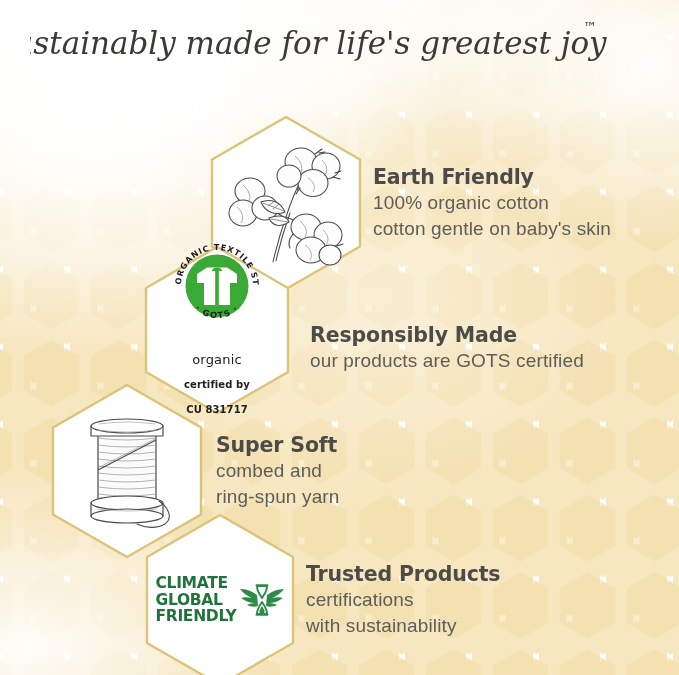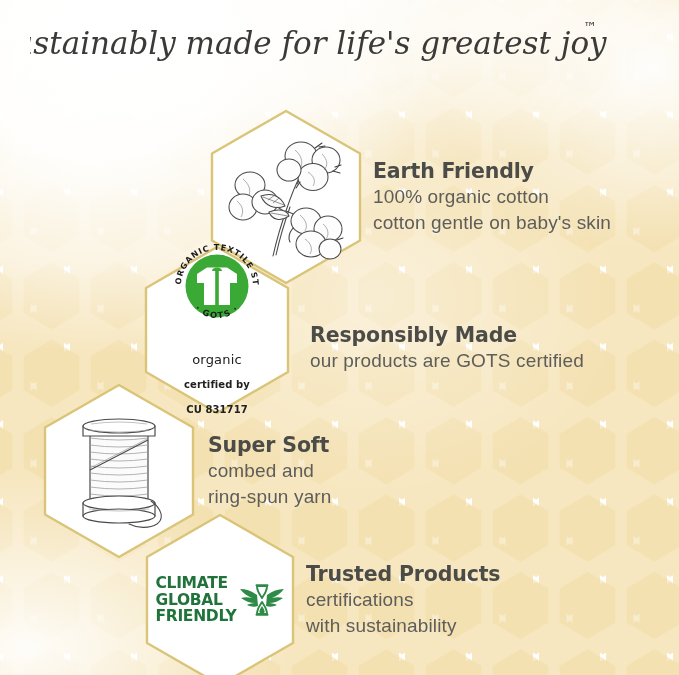--- a/index.html
+++ b/index.html
@@ -162,21 +162,21 @@
   </svg>
   <div id="honeycomb-mask"></div>
 
   <div id="headline">
     <svg width="620" height="54" viewBox="0 0 620 54">
       <text id="headline-text" x="272" y="38" text-anchor="middle" font-family="'DejaVu Serif', serif" font-size="31" font-style="italic" fill="#3a3a38">sustainably made for life's greatest joy</text>
       <text id="headline-tm" x="560" y="16" text-anchor="middle" font-family="'DejaVu Sans', sans-serif" font-size="14" fill="#3a3a38">™</text>
     </svg>
   </div>
 
-  <div class="feature" style="left:207px; top:108px;">
+  <div class="feature" style="left:207px; top:114px;">
     <div class="hex-badge">
       <svg width="158" height="178" viewBox="0 0 158 178">
         <polygon points="79,3 153,45.5 153,132.5 79,175 5,132.5 5,45.5" fill="#ffffff" stroke="#d9c477" stroke-width="2.4" stroke-linejoin="round"></polygon>
       </svg>
       <div class="hex-inner">
 
         <svg width="118" height="126" viewBox="0 0 118 126">
           <g fill="none" stroke="#4a4a4a" stroke-width="1.05" stroke-linecap="round" stroke-linejoin="round">
 
             <path d="M46 122 C50 104 55 88 60 74 C64 62 68 52 73 42"></path>
@@ -285,21 +285,21 @@
           <div class="gots-cert">CU 831717</div>
         </div>
       </div>
     </div>
     <div class="feature-text" style="margin-left:17px; transform:translateY(18px);">
       <div class="feature-title">Responsibly Made</div>
       <div class="feature-desc">our products are GOTS certified</div>
     </div>
   </div>
 
-  <div class="feature" style="left:40px; top:382px;justify-content:flex-end;">
+  <div class="feature" style="left:48px; top:382px;justify-content:flex-end;">
     <div class="hex-badge">
       <svg width="158" height="178" viewBox="0 0 158 178">
         <polygon points="79,3 153,45.5 153,132.5 79,175 5,132.5 5,45.5" fill="#ffffff" stroke="#d9c477" stroke-width="2.4" stroke-linejoin="round"></polygon>
       </svg>
       <div class="hex-inner">
         <svg width="120" height="126" viewBox="0 0 120 126">
 
           <g stroke="#4a4a4a" stroke-width="1.2" fill="#fbfbfb" stroke-linejoin="round">
             <path d="M31 22 L89 22 L89 100 L31 100 Z"></path>
           </g>

